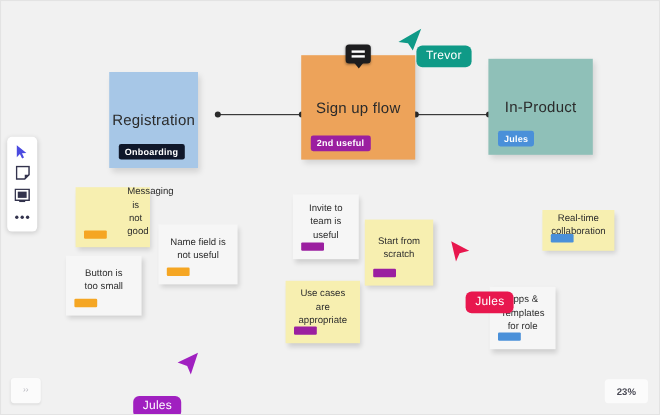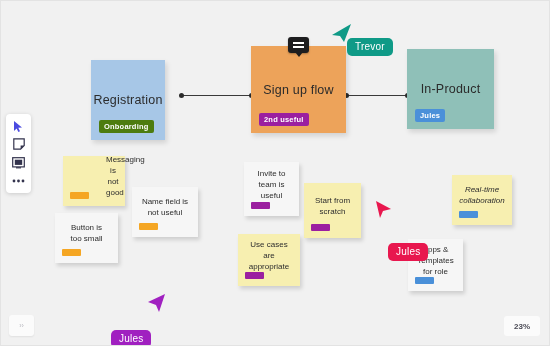--- a/index.html
+++ b/index.html
@@ -202,21 +202,21 @@
     <div class="edge" style="left:181px; top:94px; width:69px;"></div>
     <div class="dot" style="left:178px; top:92px;"></div>
     <div class="dot" style="left:248px; top:92px;"></div>
 
     <div class="edge" style="left:346px; top:94px; width:60px;"></div>
     <div class="dot" style="left:343px; top:92px;"></div>
     <div class="dot" style="left:404px; top:92px;"></div>
 
     <div class="node" style="left:90px; top:59px; width:74px; height:80px; background:#a7c7e7;">
       <span class="node-label">Registration</span>
-      <span class="tag" style="background:#4d7c0f;">Onboarding</span>
+      <span class="tag" style="background:#0f172a;">Onboarding</span>
     </div>
 
     <div class="node" style="left:250px; top:45px; width:95px; height:87px; background:#eda35a;">
       <span class="node-label">Sign up flow</span>
       <span class="tag" style="background:#9b1fa0;">2nd useful</span>
     </div>
 
     <div class="node" style="left:406px; top:48px; width:87px; height:80px; background:#8fc0b8;">
       <span class="node-label">In-Product</span>
       <span class="tag" style="background:#4a90d9;">Jules</span>
@@ -250,21 +250,21 @@
     <div class="sticky" style="left:303px; top:182px; width:57px; height:55px; background:#f7efb0;">
       <div class="sticky-text">Start from<br>scratch</div>
       <div class="sticky-bar" style="background:#9b1fa0;"></div>
     </div>
 
     <div class="sticky" style="left:237px; top:233px; width:62px; height:52px; background:#f7efb0;">
       <div class="sticky-text">Use cases<br>are<br>appropriate</div>
       <div class="sticky-bar" style="background:#9b1fa0;"></div>
     </div>
 
-    <div class="sticky" style="left:451px; top:174px; width:60px; height:50px; background:#f7efb0;font-style:italic;">
+    <div class="sticky" style="left:451px; top:174px; width:60px; height:34px; background:#f7efb0;">
       <div class="sticky-text">Real-time<br>collaboration</div>
       <div class="sticky-bar" style="background:#4a90d9;"></div>
     </div>
 
     <div class="sticky" style="left:407px; top:238px; width:55px; height:52px; background:#f6f6f6;">
       <div class="sticky-text">Apps  &amp;<br>Templates<br>for role</div>
       <div class="sticky-bar" style="background:#4a90d9;"></div>
     </div>
 
     <div class="cursor">

